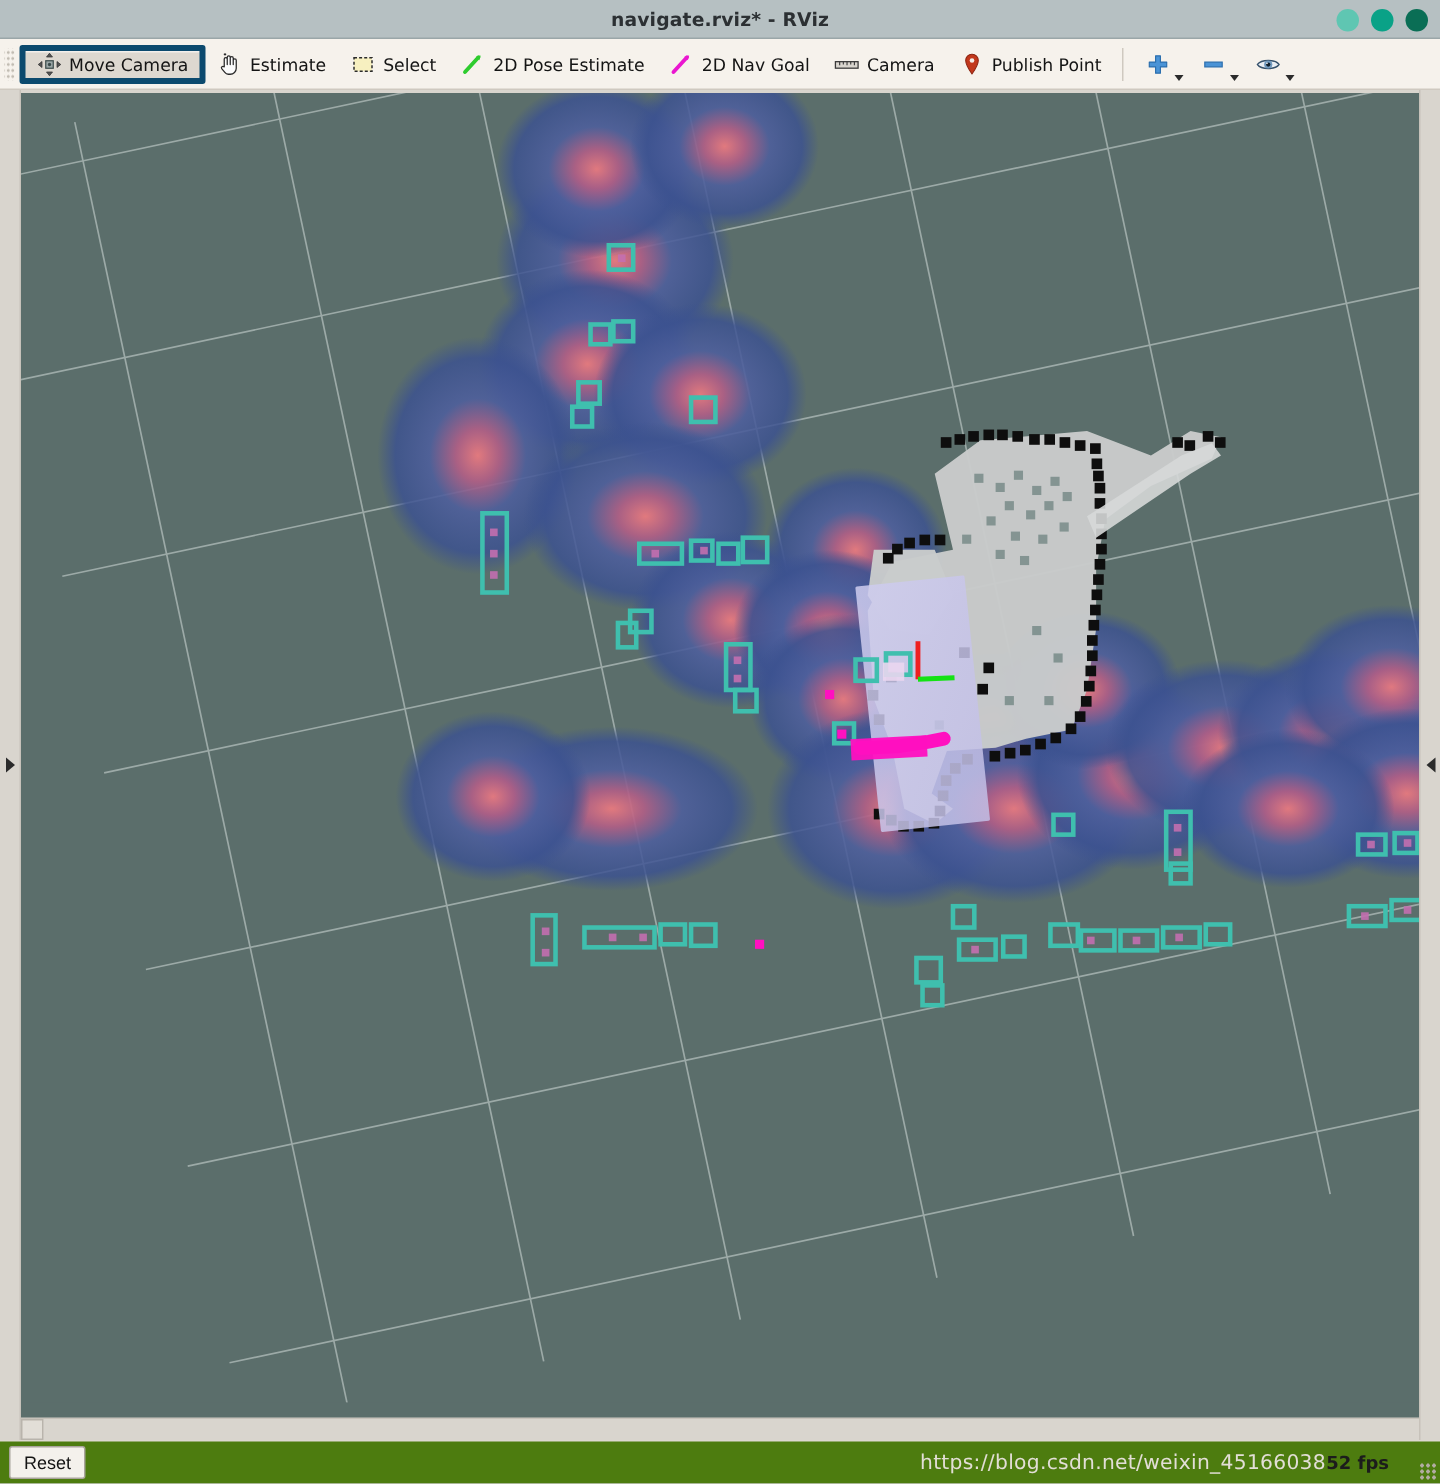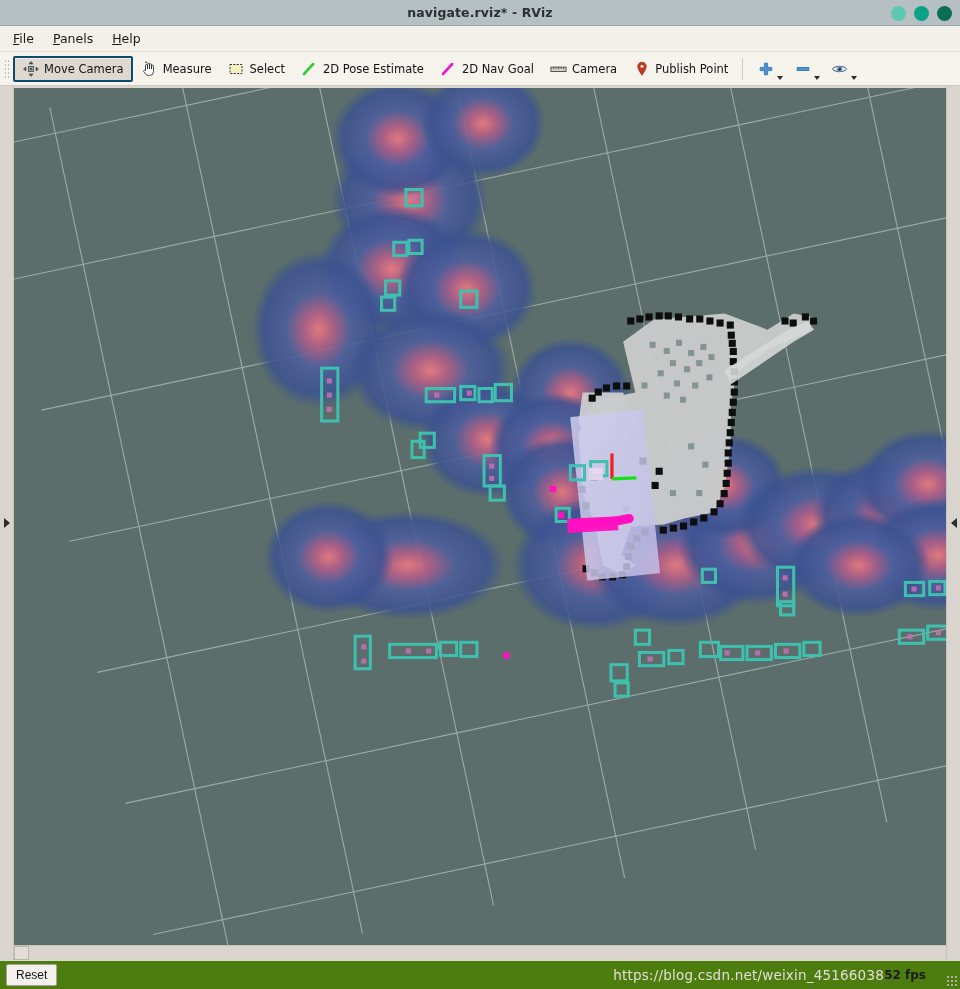--- a/index.html
+++ b/index.html
@@ -64,21 +64,21 @@
   }
   .tb-btn {
     display: flex; align-items: center; gap: 5px;
     height: 26px; padding: 0 7px;
     font-size: 11.5px; color: #141414;
     border: 1px solid transparent; border-radius: 2px;
     cursor: default; white-space: nowrap;
   }
   .tb-btn.checked {
     background: #ddd8d0;
-    border: 2px solid #0c4a6e;
+    border: 4px solid #0c4a6e;
     box-shadow: inset 0 1px 0 #f3f0ec;
   }
   .tb-ico { width: 17px; height: 17px; display: flex; align-items: center; justify-content: center; flex: 0 0 17px; }
   .tb-sep { width: 1px; height: 22px; background: #cfc9c0; margin: 0 9px 0 6px; }
   .tb-icobtn {
     position: relative; display: flex; align-items: center;
     height: 26px; padding: 0 4px; margin-right: 10px;
     border: 1px solid transparent; border-radius: 2px; cursor: default;
   }
   .tb-caret {
@@ -179,25 +179,20 @@
 
   <div class="titlebar">
     <span class="titlebar-text">navigate.rviz* - RViz</span>
     <div class="win-buttons">
       <span class="win-dot minimize"></span>
       <span class="win-dot maximize"></span>
       <span class="win-dot close"></span>
     </div>
   </div>
 
-  <div class="menubar">
-    <div class="menu-item"><u>F</u><span>ile</span></div>
-    <div class="menu-item"><u>P</u><span>anels</span></div>
-    <div class="menu-item"><u>H</u><span>elp</span></div>
-  </div>
 
   <div class="toolbar">
     <div class="tb-grip"></div>
 
     <div class="tb-btn checked">
       <span class="tb-ico">
         <svg width="16" height="16" viewBox="0 0 16 16">
           <g fill="#555" stroke="#333" stroke-width=".5">
             <polygon points="8,0.5 10,3 6,3"></polygon>
             <polygon points="8,15.5 10,13 6,13"></polygon>
@@ -211,21 +206,21 @@
       <span>Move Camera</span>
     </div>
 
     <div class="tb-btn">
       <span class="tb-ico">
         <svg width="16" height="16" viewBox="0 0 16 16">
           <path d="M4.5 9.5 V4.4 a1 1 0 0 1 2 0 V8 V3.2 a1 1 0 0 1 2 0 V8 V3.8 a1 1 0 0 1 2 0 V8 V5.2 a1 1 0 0 1 2 0 V10.5 a4 4 0 0 1 -4 4 h-1.3 a3 3 0 0 1 -2.3 -1.2 L2.8 10.8 a1 1 0 0 1 1.5 -1.3 z" fill="#fbfbfb" stroke="#2b2b2b" stroke-width="0.85" stroke-linejoin="round"></path>
           <path d="M4.2 1.2 h1.6 M5 0.5 v1.5" stroke="#2b2b2b" stroke-width="0.8"></path>
         </svg>
       </span>
-      <span>Measure</span>
+      <span>Estimate</span>
     </div>
 
     <div class="tb-btn">
       <span class="tb-ico">
         <svg width="16" height="16" viewBox="0 0 16 16">
           <rect x="2" y="3.5" width="12" height="9" fill="#f7f0c0" stroke="#2b2b2b" stroke-width="1" stroke-dasharray="2 1.4"></rect>
         </svg>
       </span>
       <span>Select</span>
     </div>

